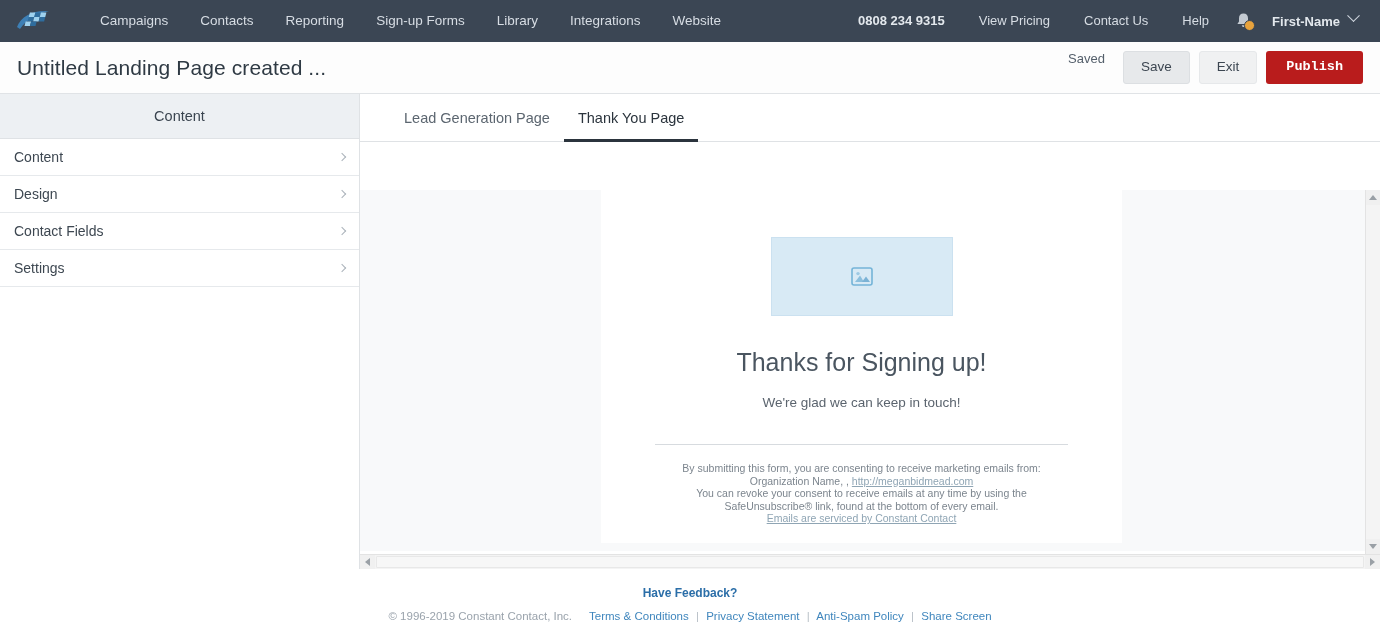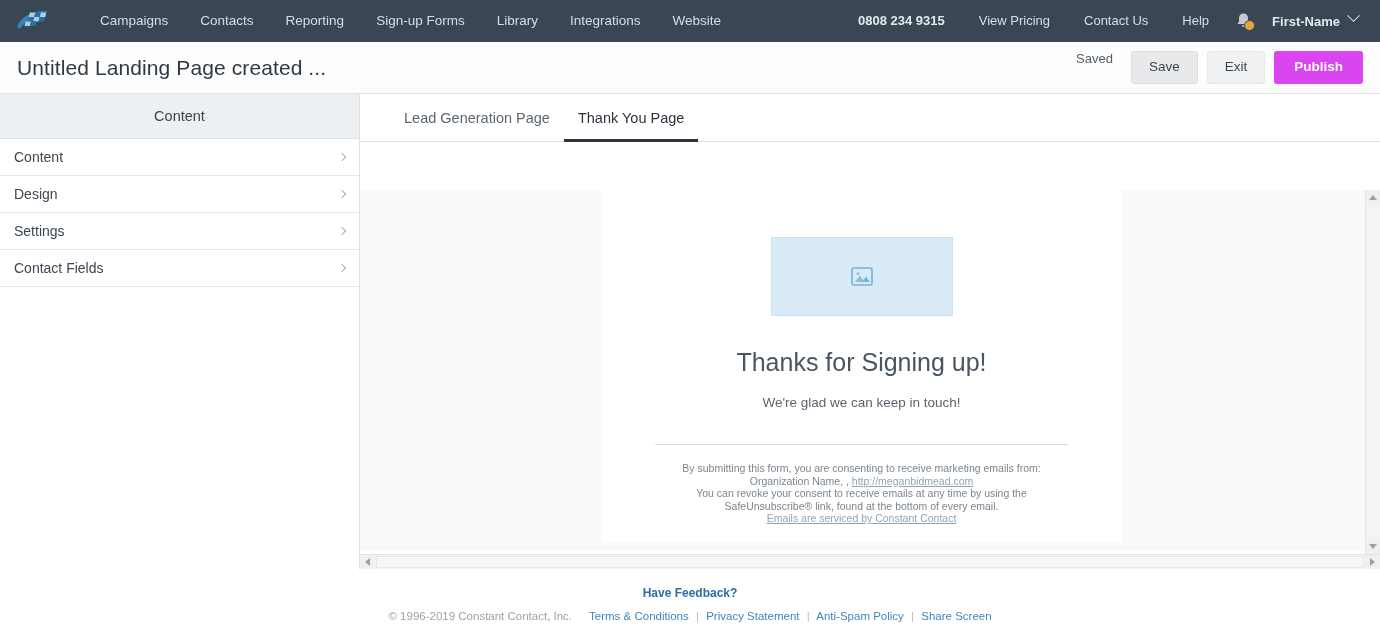--- a/index.html
+++ b/index.html
@@ -97,21 +97,21 @@
     font-family: "Liberation Sans", sans-serif;
     font-size: 13.5px;
     border-radius: 3px;
     padding: 7px 17px;
     cursor: pointer;
     border: 1px solid transparent;
     line-height: 1.2;
   }
   .btn-save { background: #e7e9eb; color: #3c4651; border-color: #dcdfe2; }
   .btn-exit { background: #f0f1f2; color: #3c4651; border-color: #e6e8ea; }
-  .btn-publish { background: #d946ef; color: #ffffff; font-weight: bold; padding: 7px 19px; }
+  .btn-publish { background: #b91c1c; color: #ffffff; font-weight: bold; padding: 7px 19px; font-family: Liberation Mono, monospace; }
 
   
   .body-wrap {
     display: flex;
     height: 475px;
   }
 
   
   .sidebar {
     width: 360px;
@@ -387,25 +387,25 @@
 
     <div class="side-item">
       <span>Content</span>
       <span class="side-chev"></span>
     </div>
     <div class="side-item">
       <span>Design</span>
       <span class="side-chev"></span>
     </div>
     <div class="side-item">
+      <span>Contact Fields</span>
+      <span class="side-chev"></span>
+    </div>
+    <div class="side-item">
       <span>Settings</span>
-      <span class="side-chev"></span>
-    </div>
-    <div class="side-item">
-      <span>Contact Fields</span>
       <span class="side-chev"></span>
     </div>
   </div>
 
   <div class="main">
     <div class="tabbar">
       <div class="tab">Lead Generation Page</div>
       <div class="tab active">Thank You Page</div>
     </div>
 

